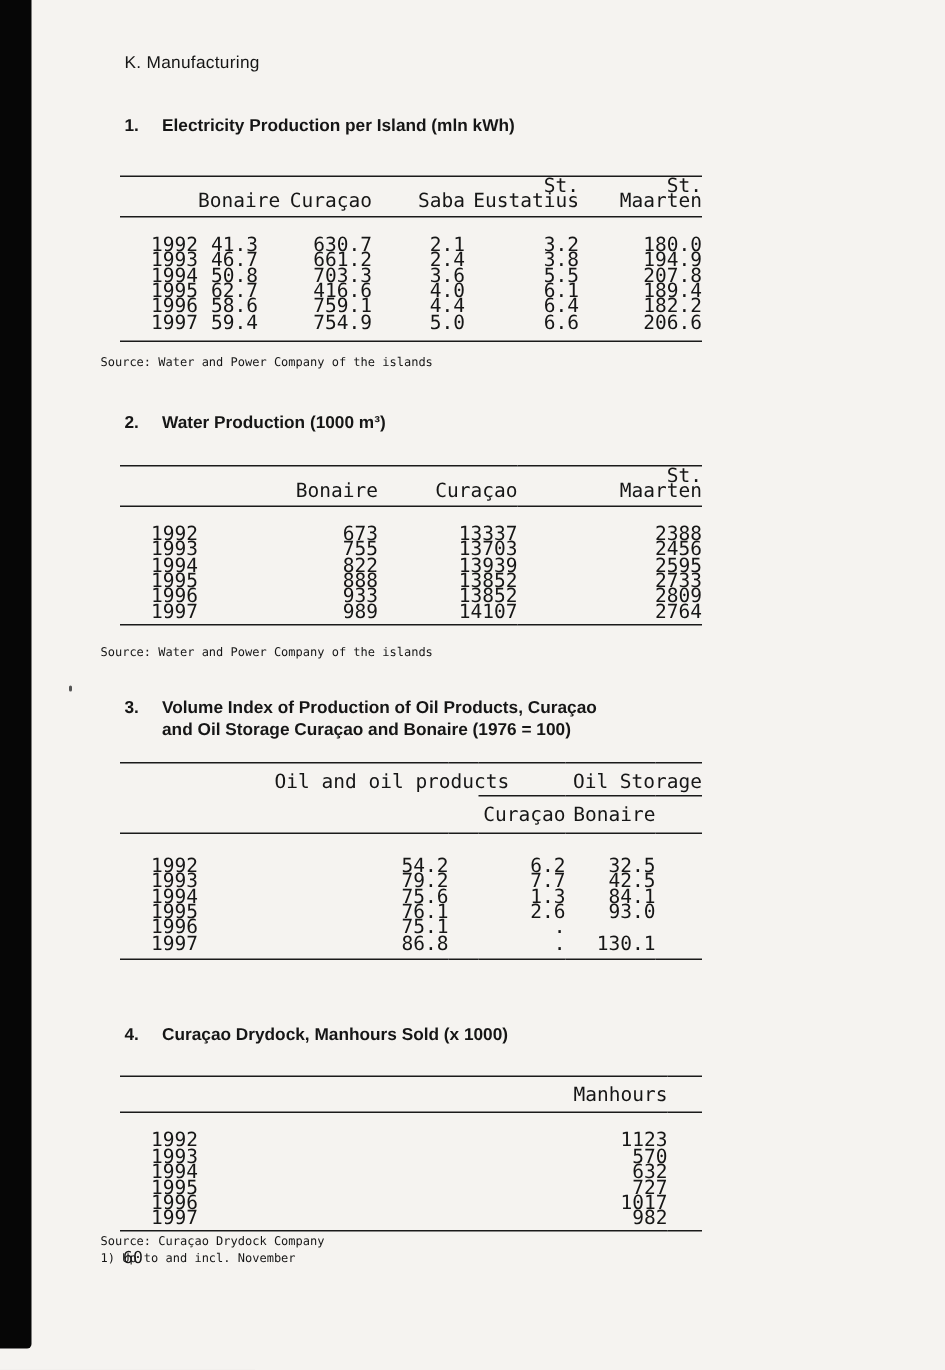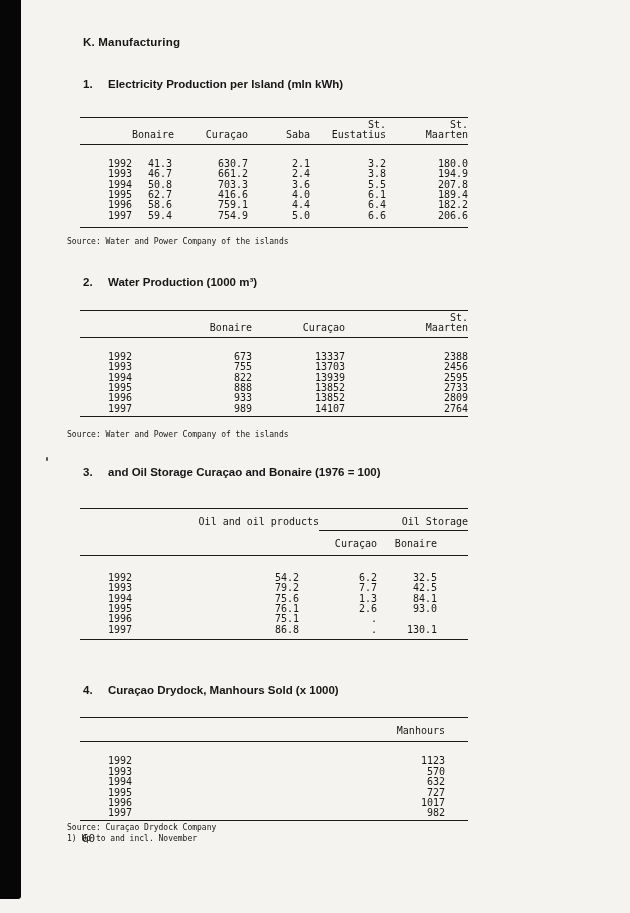--- a/index.html
+++ b/index.html
@@ -1,26 +1,26 @@
 <!DOCTYPE html>
 <html><head>
 <meta charset="utf-8">
 <style>
   *{box-sizing:border-box;margin:0;padding:0}
   html,body{width:630px;height:913px}
   body{background:#e9e7e3;font-family:"DejaVu Sans Mono",monospace;color:#161616}
   .page{position:relative;width:630px;height:913px;overflow:hidden;background:#f5f3f0}
   .scanbar{position:absolute;left:0;top:0;width:21px;height:899px;background:#060606;border-bottom-right-radius:3px}
-  .doc-header{position:absolute;left:83px;top:36px;font-family:"Liberation Sans",sans-serif;font-weight:700;font-size:11.5px;letter-spacing:.2px}
+  .doc-header{position:absolute;left:83px;top:36px;font-family:"Liberation Sans",sans-serif;font-weight:400;font-size:11.5px;letter-spacing:.2px}
   .sec{position:absolute;left:83px;display:flex;font-family:"Liberation Sans",sans-serif;font-weight:700;font-size:11.5px}
   .secnum{flex:0 0 25px;width:25px;line-height:15px}
   .sectitle{line-height:15px}
   .tbl{position:absolute;left:80px;width:388px;border-collapse:collapse;table-layout:fixed;
        border-top:1px solid #1a1a1a;border-bottom:1px solid #1a1a1a;
-       font-size:10px;line-height:10.4px;color:#161616}
+       font-size:13px;line-height:10.4px;color:#161616}
   .tbl td{padding:0;white-space:nowrap;overflow:visible}
   .yr{text-align:right;padding-left:1px}
   .num{text-align:right}
   .ctr{text-align:right}
   thead .h1 td{padding-top:2px}
   thead .h2 td{padding-bottom:3px;border-bottom:1px solid #1a1a1a}
   tbody tr:first-child td{padding-top:14px}
   #t1 tbody tr:last-child td{padding-bottom:6px}
   #t2 tbody tr:last-child td{padding-bottom:2px}
   #t3 tbody tr:last-child td{padding-bottom:4px}
@@ -194,20 +194,21 @@
         <td class="num">14107</td>
         <td class="num pr23">2764</td>
       </tr>
     </tbody>
   </table>
   <div class="source" style="top:429px">Source: Water and Power Company of the islands</div>
 
   <div class="sec" style="top:465px">
     <span class="secnum">3.</span>
     <span class="sectitle">
+      <div>Volume Index of Production of Oil Products, Curaçao</div>
       <div>and Oil Storage Curaçao and Bonaire (1976 = 100)</div>
     </span>
   </div>
 
   <table class="tbl" id="t3" style="top:508px">
     <colgroup>
       <col style="width:52px">
         <col style="width:167px">
         <col style="width:20px">
         <col style="width:58px">

